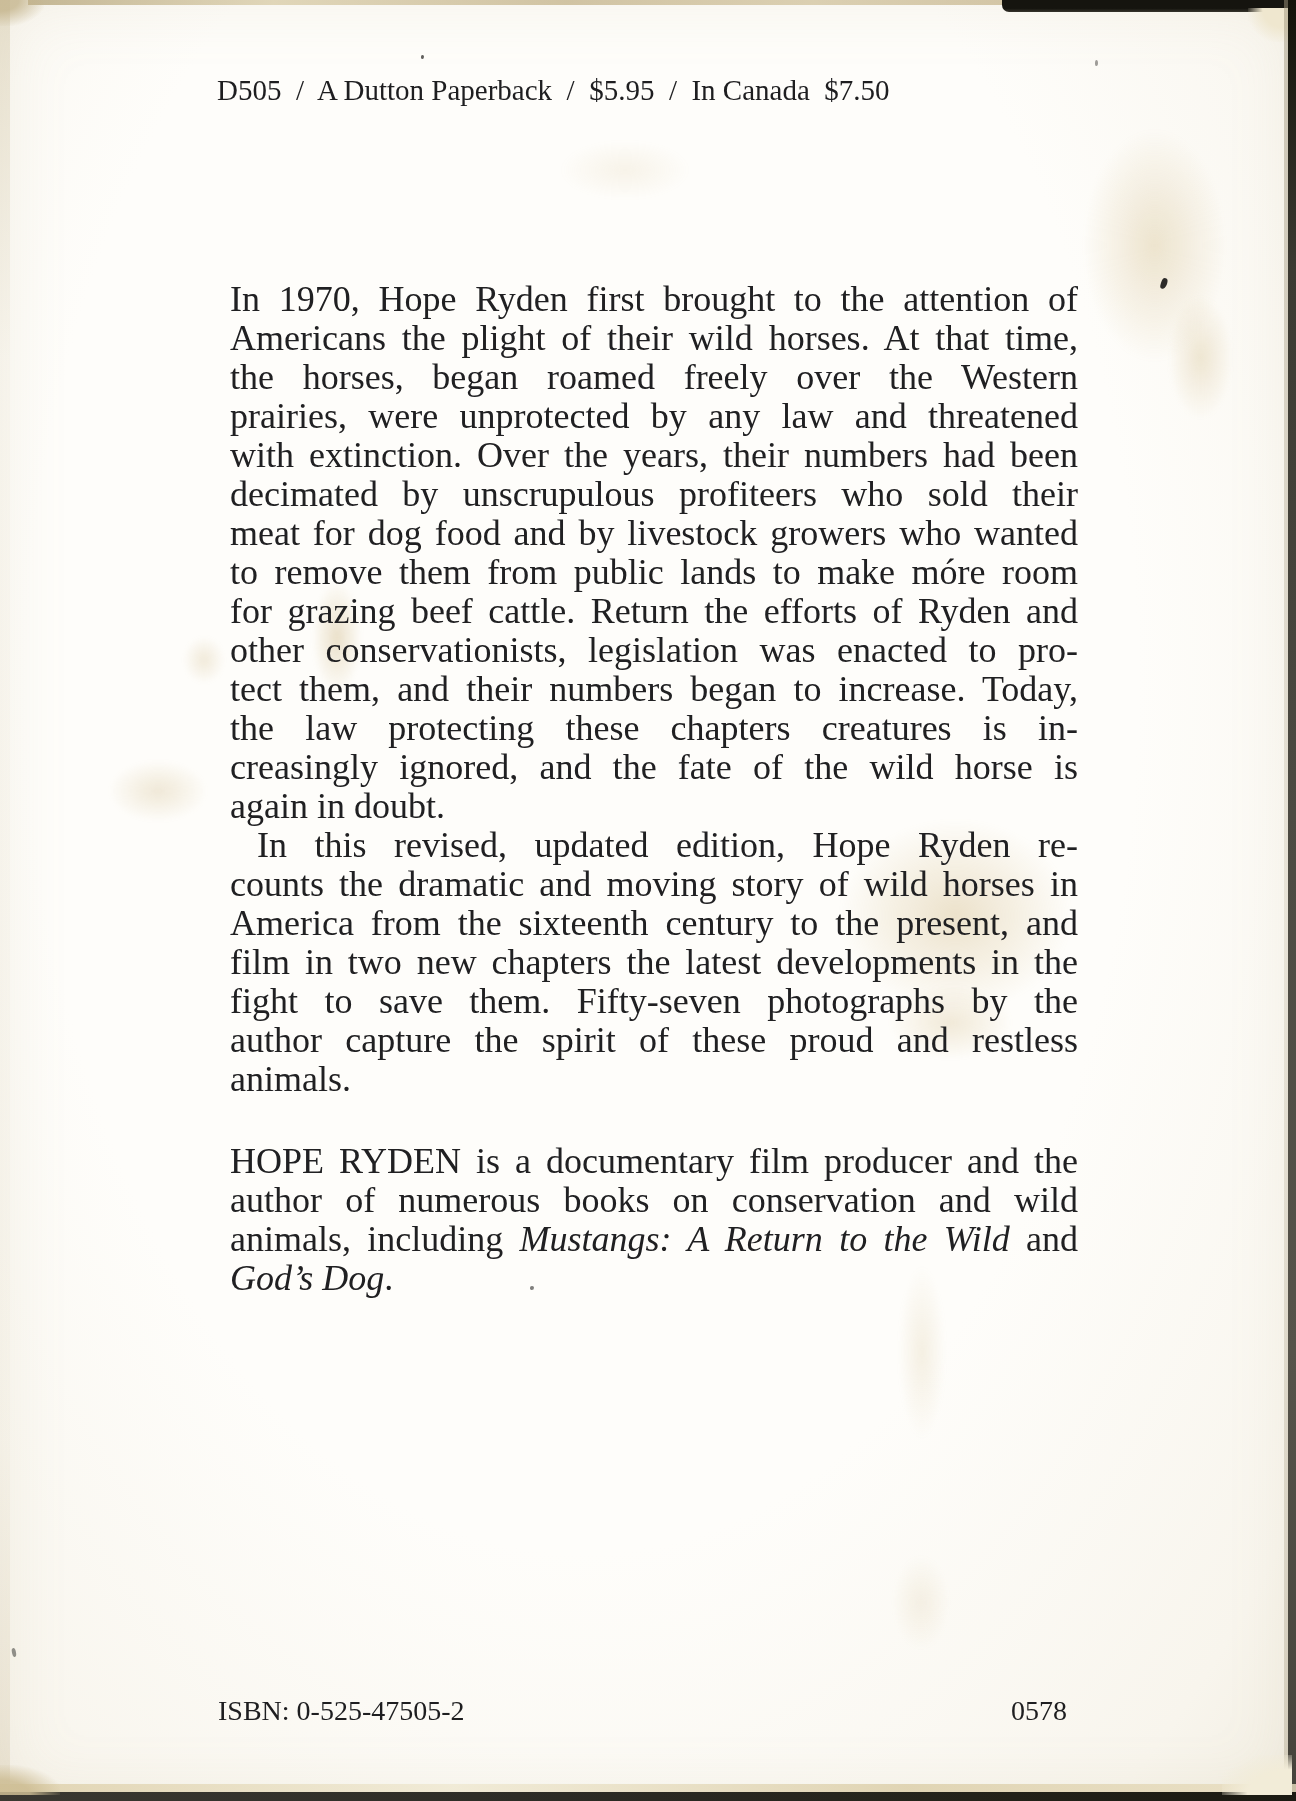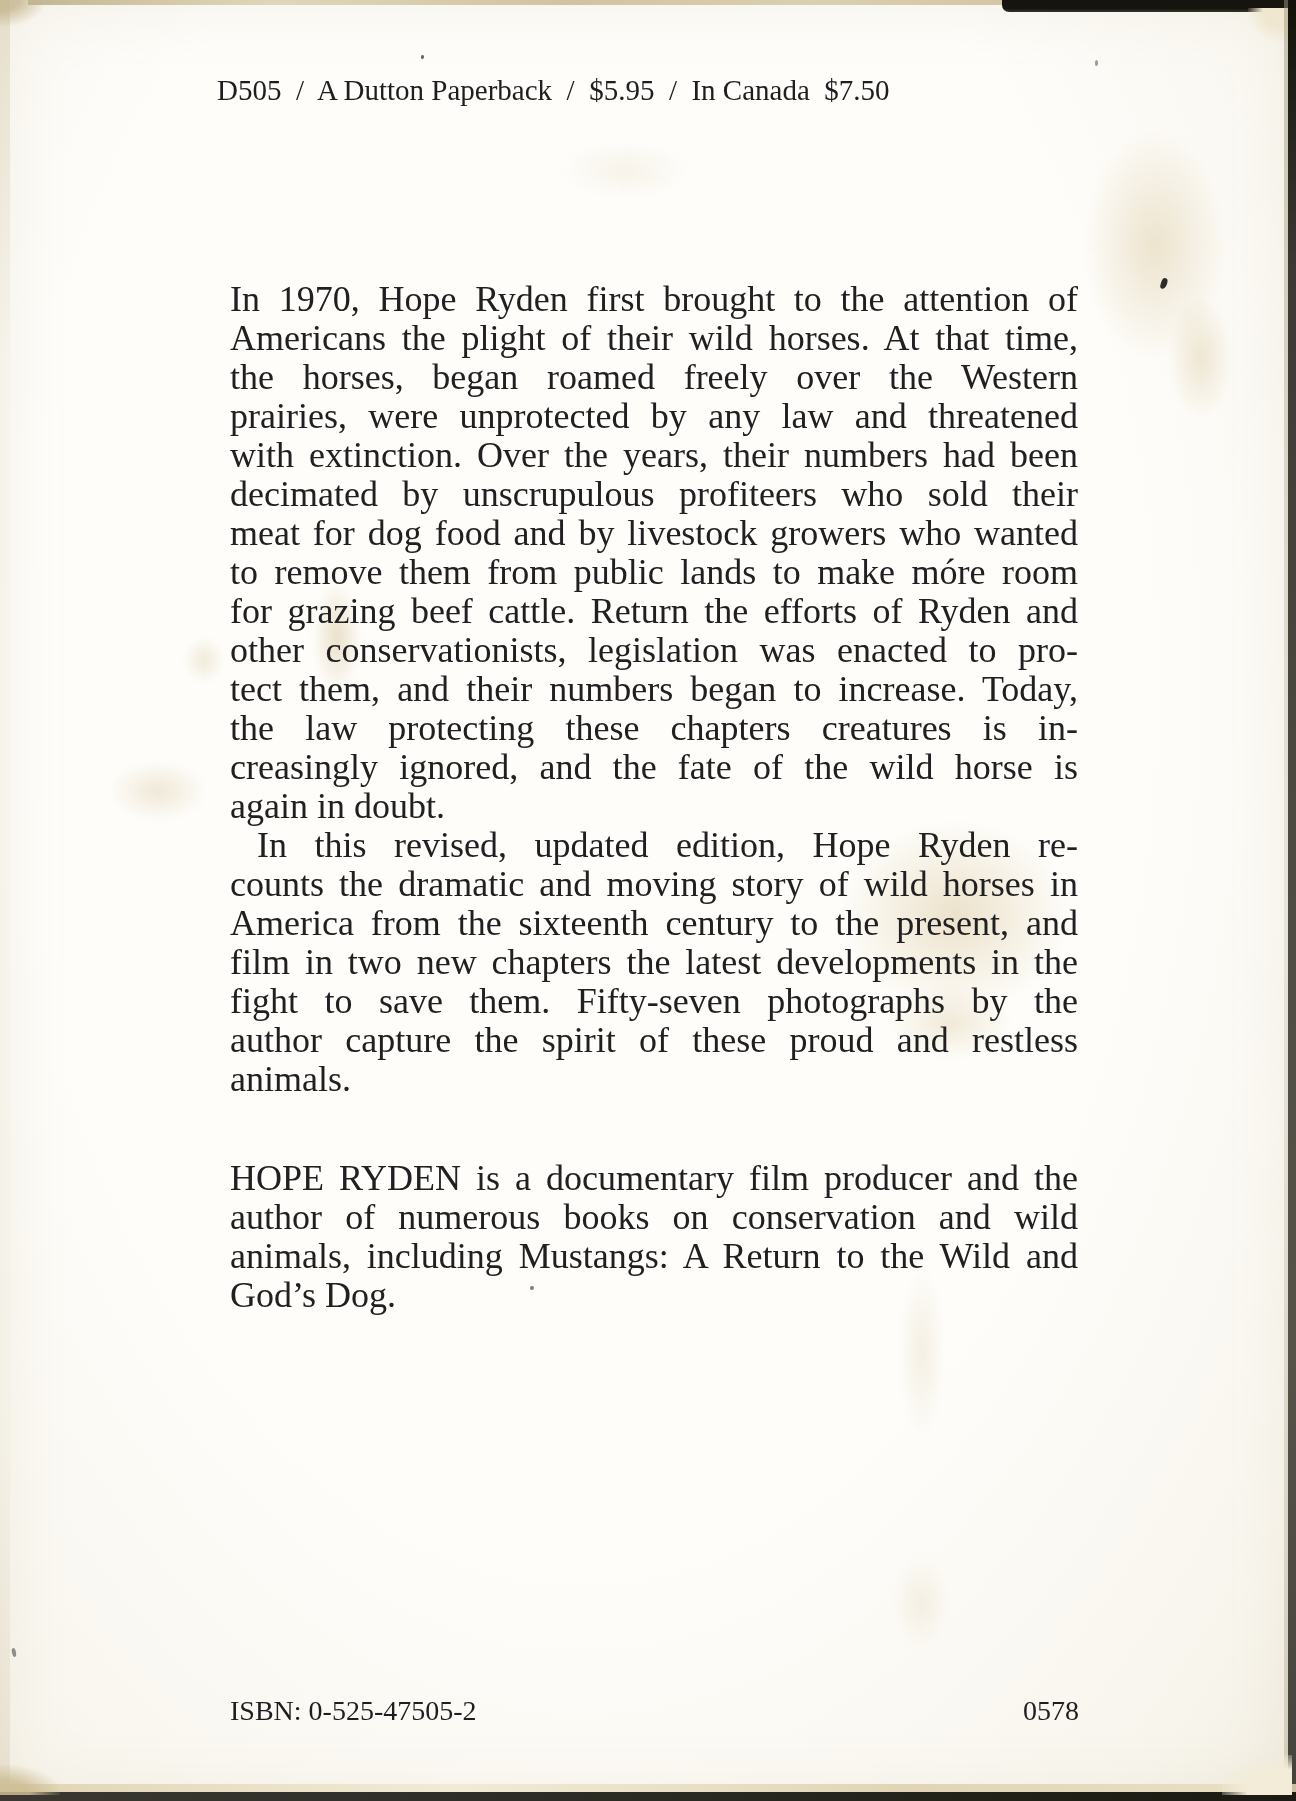--- a/index.html
+++ b/index.html
@@ -10,24 +10,24 @@
     font-family:"Liberation Serif", serif; color:#232324;
   }
   .header {
     position:absolute; left:217px; top:72px;
     font-size:29px; line-height:36px; white-space:pre; color:#1e1e20;
   }
   .textcol { position:absolute; left:230px; top:280px; width:848px; font-size:36px; line-height:39px; color:#202022; }
   .line { text-align:justify; text-align-last:justify; }
   .line.last { text-align-last:left; }
   .line.indent { text-indent:27px; }
-  .it { }
-  #bio { margin-top:60px; }
+  .it { font-style:italic; }
+  #bio { margin-top:43px; }
   .footer {
-    position:absolute; left:230px; top:1694px; width:849px;
+    position:absolute; left:218px; top:1694px; width:849px;
     display:flex; justify-content:space-between;
     font-size:28px; line-height:34px; color:#1e1e20;
   }
   
   .edge-top-tan { position:absolute; left:28px; top:0; width:980px; height:5px;
     background:linear-gradient(90deg,#b3a277,#d8cba6 25%,#c3b289 55%,#d1c29c 80%,#c7b68e); opacity:.75; }
   .corner-tl { position:absolute; left:0; top:0; width:44px; height:26px;
     background:radial-gradient(ellipse at 0% 0%, #c5b58d 30%, rgba(197,181,141,0) 75%); opacity:.8; }
   .edge-top-black { position:absolute; left:1002px; top:0; width:294px; height:12px;
     background:linear-gradient(180deg,#15140f 70%,#36342c); border-bottom-left-radius:7px; }

